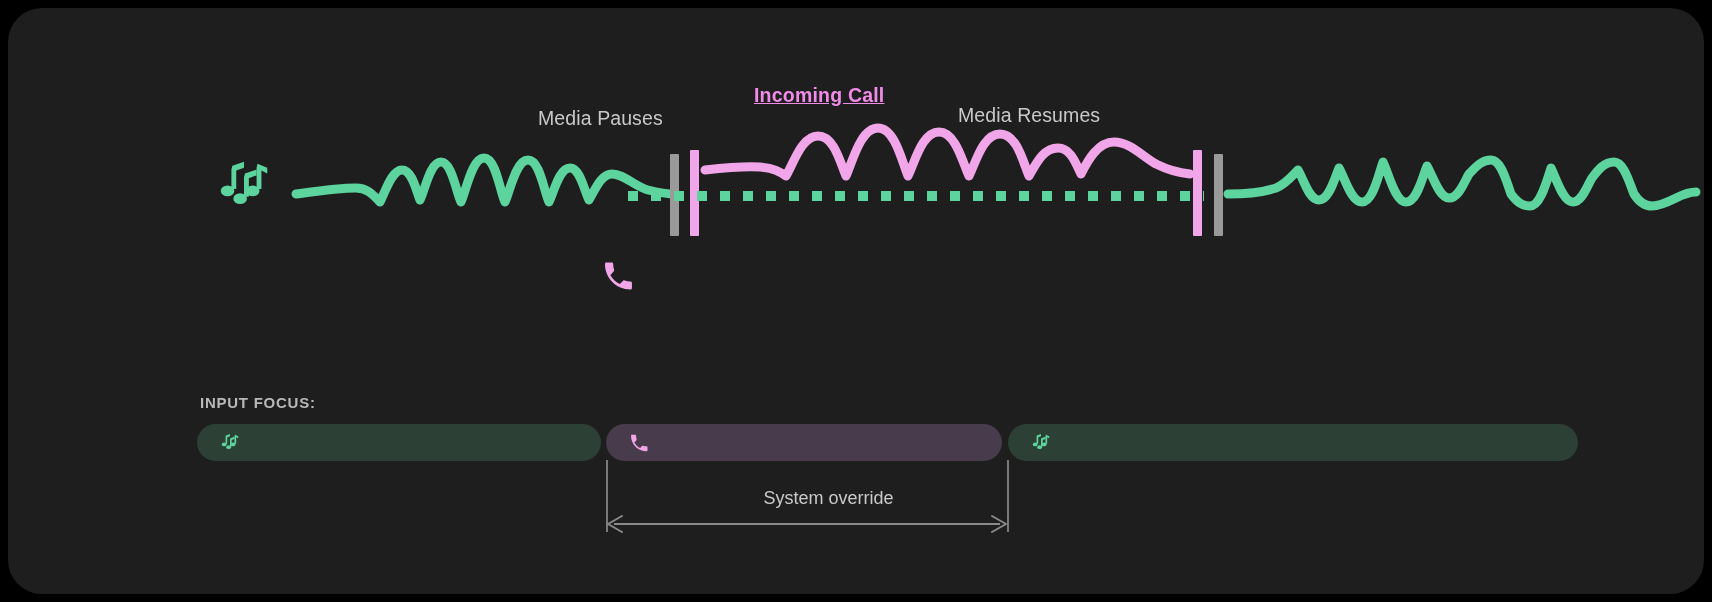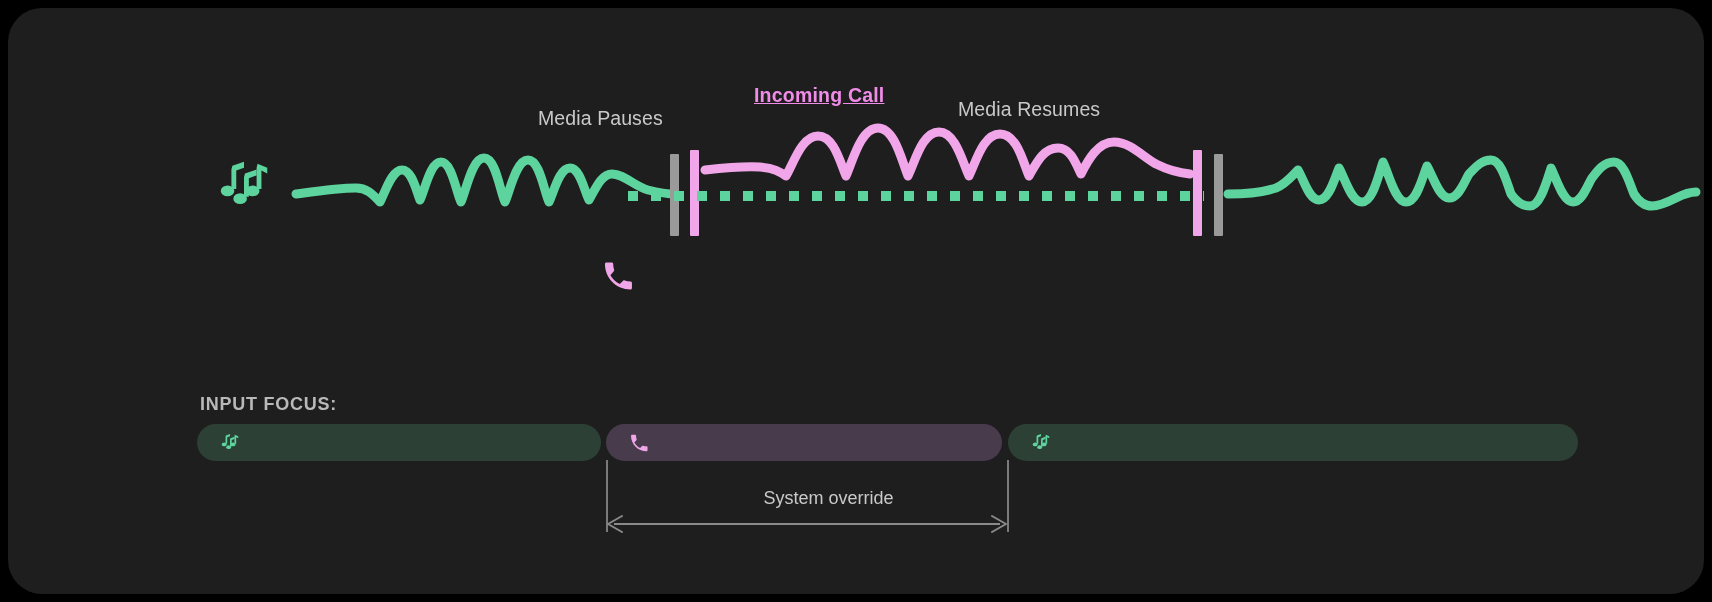--- a/index.html
+++ b/index.html
@@ -27,21 +27,21 @@
   
   .lbl {
     position: absolute;
     white-space: nowrap;
     font-size: 19.5px;
     color: #c9c9c9;
     letter-spacing: 0.1px;
     text-align: center;
   }
   #lbl-pauses  { left: 530px; top: 99px; }
-  #lbl-resumes { left: 950px; top: 90px; }
+  #lbl-resumes { left: 950px; top: 96px; }
   #lbl-call {
     position: absolute;
     left: 746px; top: 76px;
     white-space: nowrap;
     font-size: 19.5px;
     font-weight: bold;
     color: #f08ce8;
     letter-spacing: 0.2px;
     text-decoration: underline;
   }
@@ -62,21 +62,21 @@
   #phone-icon-timeline {
     position: absolute;
     left: 592px; top: 250px;
     width: 36px; height: 36px;
   }
 
   
   #focus-label {
     position: absolute;
     left: 192px; top: 386px;
-    font-size: 18px;
+    font-size: 15px;
     font-weight: bold;
     color: #b9b9b9;
     letter-spacing: 0.75px;
   }
   .pill {
     position: absolute;
     top: 416px;
     height: 37px;
     border-radius: 19px;
     display: flex;

